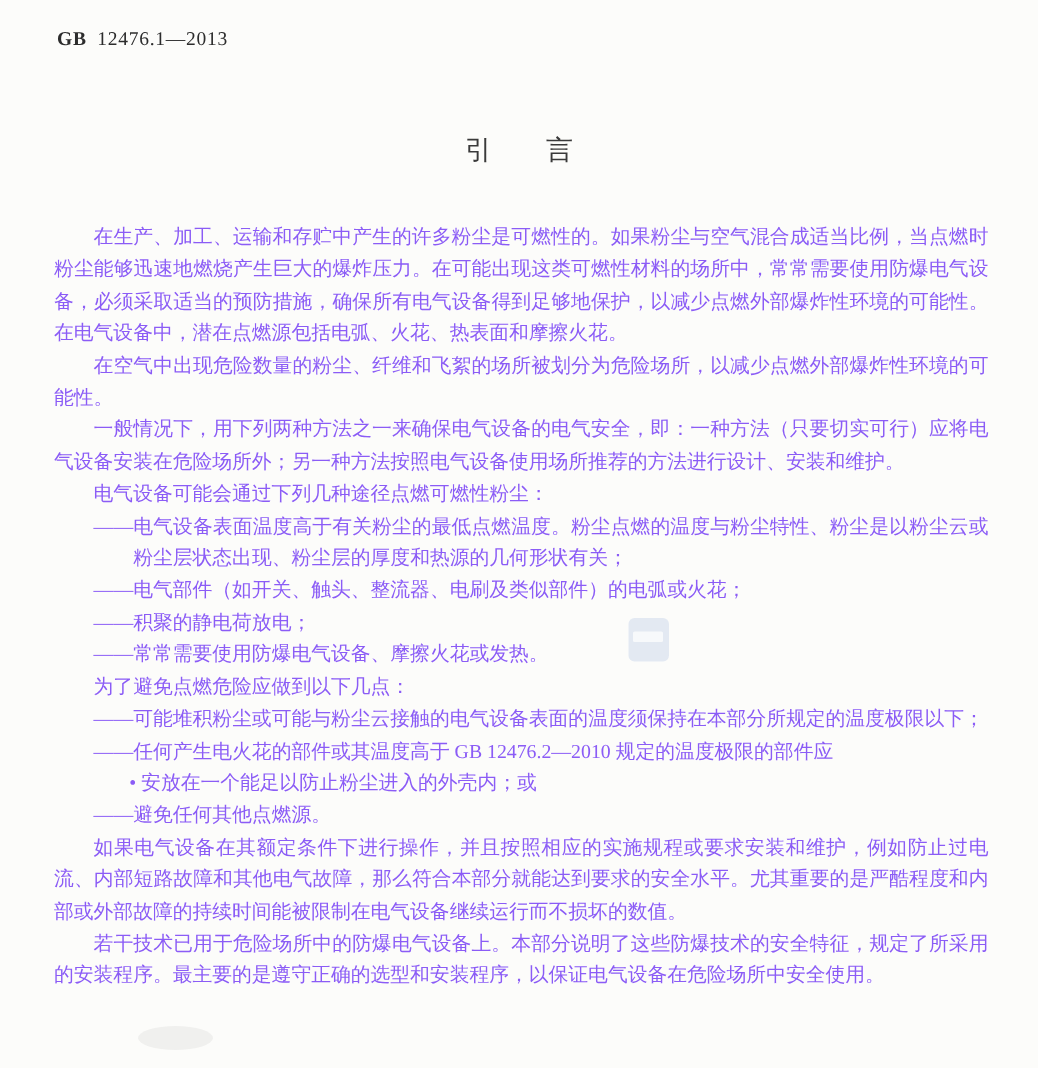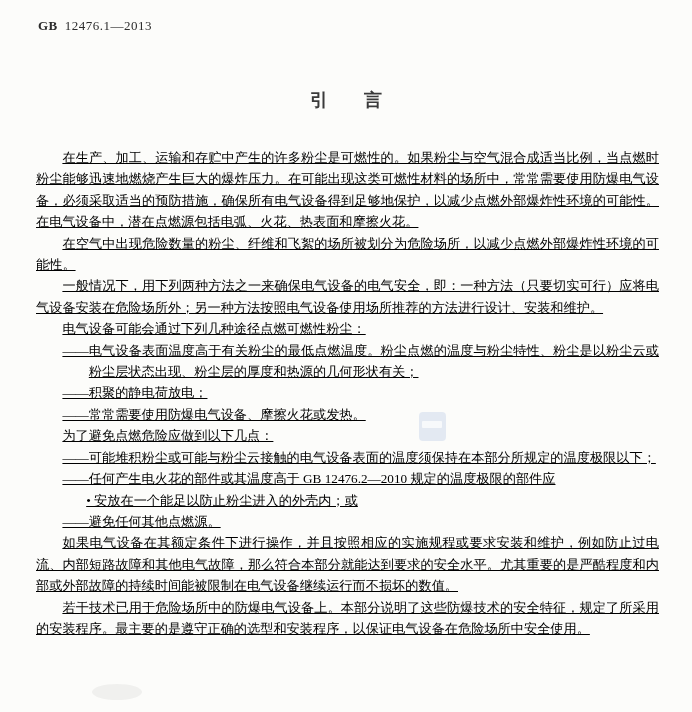--- a/index.html
+++ b/index.html
@@ -31,34 +31,33 @@
     margin-right: 7px;
   }
   .title {
     position: absolute;
     top: 88px;
     left: 0;
     right: 0;
     margin: 0;
     text-align: center;
     font-size: 18px;
-    font-weight: bold;
+    font-weight: normal;
     color: #3a3a3a;
     font-family: "Liberation Sans", "DejaVu Sans", sans-serif;
   }
   .doc-body {
     position: absolute;
     top: 147px;
     left: 36px;
     width: 623px;
     font-size: 13.2px;
     line-height: 21.4px;
     text-align: justify;
-    color: #000000;
-    text-decoration: underline;
+    color: #8b5cf6;
   }
   .doc-body p {
     margin: 0;
     padding: 0;
   }
   .doc-body p.para {
     text-indent: 2em;
   }
   .doc-body p.dash {
     padding-left: 4em;
@@ -106,20 +105,21 @@
   </div>
 
   <h1 class="title">引　　言</h1>
 
   <div class="doc-body" id="doc-body">
       <p class="para">在生产、加工、运输和存贮中产生的许多粉尘是可燃性的。如果粉尘与空气混合成适当比例，当点燃时粉尘能够迅速地燃烧产生巨大的爆炸压力。在可能出现这类可燃性材料的场所中，常常需要使用防爆电气设备，必须采取适当的预防措施，确保所有电气设备得到足够地保护，以减少点燃外部爆炸性环境的可能性。在电气设备中，潜在点燃源包括电弧、火花、热表面和摩擦火花。</p>
       <p class="para">在空气中出现危险数量的粉尘、纤维和飞絮的场所被划分为危险场所，以减少点燃外部爆炸性环境的可能性。</p>
       <p class="para">一般情况下，用下列两种方法之一来确保电气设备的电气安全，即：一种方法（只要切实可行）应将电气设备安装在危险场所外；另一种方法按照电气设备使用场所推荐的方法进行设计、安装和维护。</p>
       <p class="para">电气设备可能会通过下列几种途径点燃可燃性粉尘：</p>
       <p class="dash">——电气设备表面温度高于有关粉尘的最低点燃温度。粉尘点燃的温度与粉尘特性、粉尘是以粉尘云或粉尘层状态出现、粉尘层的厚度和热源的几何形状有关；</p>
+      <p class="dash">——电气部件（如开关、触头、整流器、电刷及类似部件）的电弧或火花；</p>
       <p class="dash">——积聚的静电荷放电；</p>
       <p class="dash">——常常需要使用防爆电气设备、摩擦火花或发热。</p>
       <p class="para">为了避免点燃危险应做到以下几点：</p>
       <p class="dash">——可能堆积粉尘或可能与粉尘云接触的电气设备表面的温度须保持在本部分所规定的温度极限以下；</p>
       <p class="dash">——任何产生电火花的部件或其温度高于 GB 12476.2—2010 规定的温度极限的部件应</p>
       <p class="bullet">• 安放在一个能足以防止粉尘进入的外壳内；或</p>
       <p class="dash">——避免任何其他点燃源。</p>
       <p class="para">如果电气设备在其额定条件下进行操作，并且按照相应的实施规程或要求安装和维护，例如防止过电流、内部短路故障和其他电气故障，那么符合本部分就能达到要求的安全水平。尤其重要的是严酷程度和内部或外部故障的持续时间能被限制在电气设备继续运行而不损坏的数值。</p>
       <p class="para">若干技术已用于危险场所中的防爆电气设备上。本部分说明了这些防爆技术的安全特征，规定了所采用的安装程序。最主要的是遵守正确的选型和安装程序，以保证电气设备在危险场所中安全使用。</p>
     </div>

